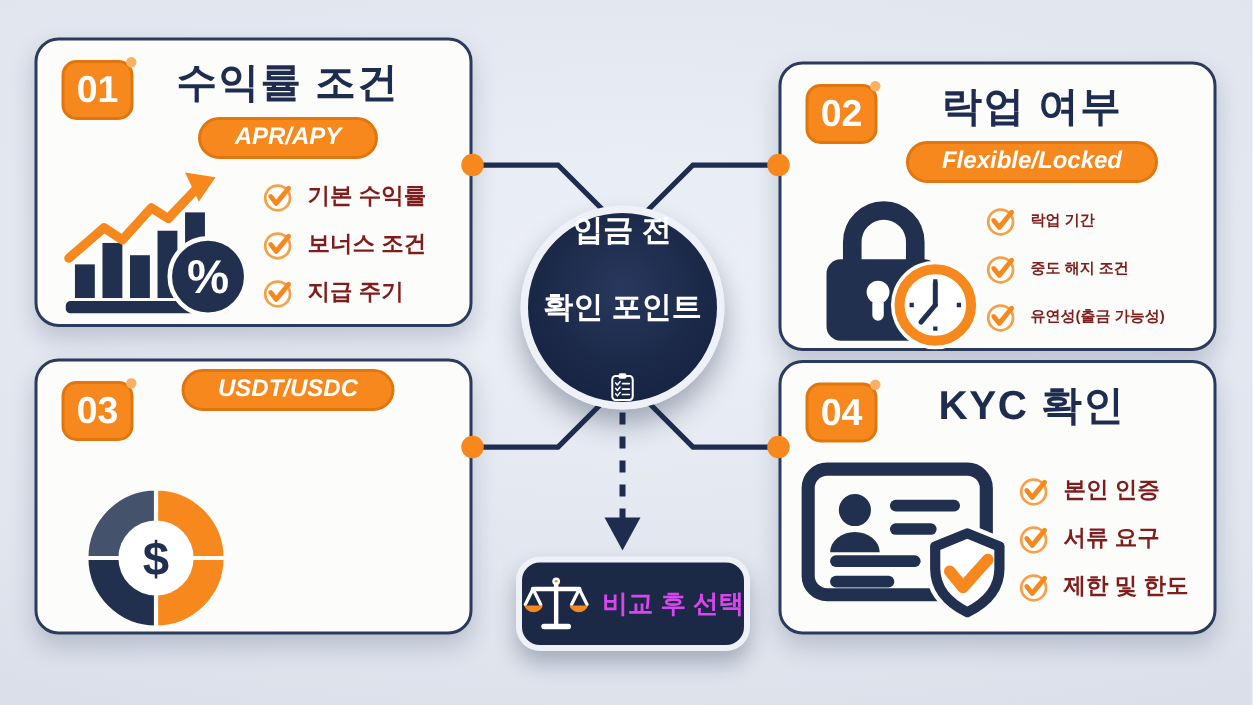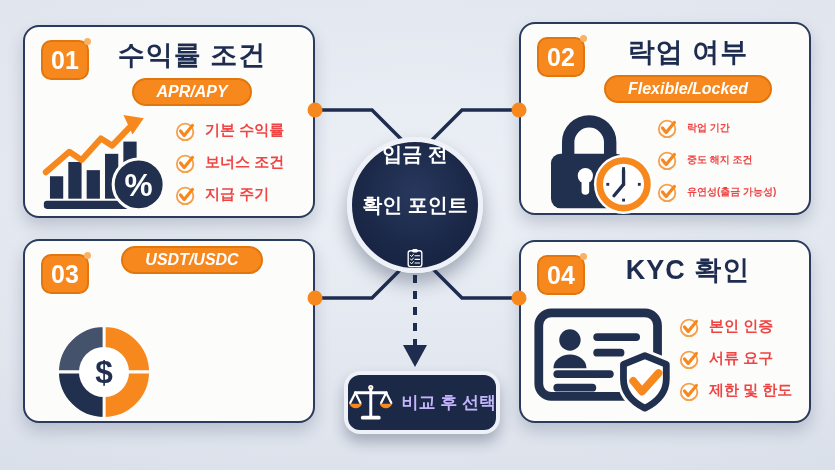--- a/index.html
+++ b/index.html
@@ -10,21 +10,21 @@
   }
   .connectors{position:absolute;left:0;top:0;z-index:2;pointer-events:none;}
   
   .card{
     position:absolute;z-index:1;background:#fcfcfa;
     border:2.5px solid #2b3b5e;border-radius:16px;
     box-shadow:0 8px 16px rgba(44,58,92,.22);
     box-sizing:border-box;
   }
   .card1{left:23px;top:25px;width:292px;height:193px;}
-  .card2{left:519px;top:22px;width:292px;height:193px;}
+  .card2{left:519px;top:41px;width:292px;height:193px;}
   .card3{left:23px;top:239px;width:292px;height:184px;}
   .card4{left:519px;top:240px;width:292px;height:183px;}
   .badge{
     position:absolute;top:13px;left:16px;width:48px;height:40px;
     background:#f6881d;border:2px solid #e0760d;border-radius:10px;
     color:#fff;font-size:25px;font-weight:bold;
     display:flex;align-items:center;justify-content:center;box-sizing:border-box;
   }
   .badge::after{
     content:"";position:absolute;top:-4px;right:-4px;width:7px;height:7px;
@@ -41,42 +41,42 @@
   }
   .content{
     position:absolute;left:8px;right:8px;top:88px;bottom:6px;
     display:flex;align-items:center;
   }
   .card4 .content{top:60px;}
   .icon-box{flex:0 0 142px;display:flex;align-items:center;justify-content:center;}
   .card2 .icon-box{flex-basis:128px;}
   .card4 .icon-box{flex-basis:150px;}
   .list{flex:1;display:flex;flex-direction:column;gap:10px;}
-  .item{display:flex;align-items:center;gap:8px;color:#ef4444;
+  .item{display:flex;align-items:center;gap:8px;color:#7f1d1d;
         font-size:15px;font-weight:bold;white-space:nowrap;}
   .item svg{flex:0 0 auto;}
   .card2 .item{font-size:10px;}
   
   .center-node{
     position:absolute;left:347px;top:137px;width:126px;height:126px;z-index:3;
     border-radius:50%;border:5px solid #eef1f7;box-sizing:content-box;
     background:radial-gradient(circle at 50% 40%, #28385d 0%, #1b2848 55%, #121f3b 100%);
     box-shadow:0 10px 18px rgba(30,42,70,.35);
     display:flex;flex-direction:column;align-items:center;justify-content:center;
     color:#fff;text-align:right;gap:26px;
   }
   .center-line{font-size:20px;font-weight:bold;line-height:25px;white-space:nowrap;}
   .center-node svg{margin-top:4px;}
   
   .result-pill{
     position:absolute;left:344px;top:371px;width:148px;height:55px;z-index:3;
     background:#1b2947;border:4px solid #eef1f7;border-radius:16px;box-sizing:content-box;
     box-shadow:0 8px 14px rgba(30,42,70,.3);
     display:flex;align-items:center;justify-content:center;gap:8px;
-    color:#c4b5fd;font-size:17px;font-weight:bold;white-space:nowrap;
+    color:#d946ef;font-size:17px;font-weight:bold;white-space:nowrap;
   }
 </style>
 </head>
 <body>
 
 <div class="stage">
 
   <svg class="connectors" width="835" height="470" viewBox="0 0 835 470">
     <path d="M315,110 H372 L404,142" fill="none" stroke="#1e2c50" stroke-width="3.5"></path>
     <path d="M519,110 H462 L430,142" fill="none" stroke="#1e2c50" stroke-width="3.5"></path>

